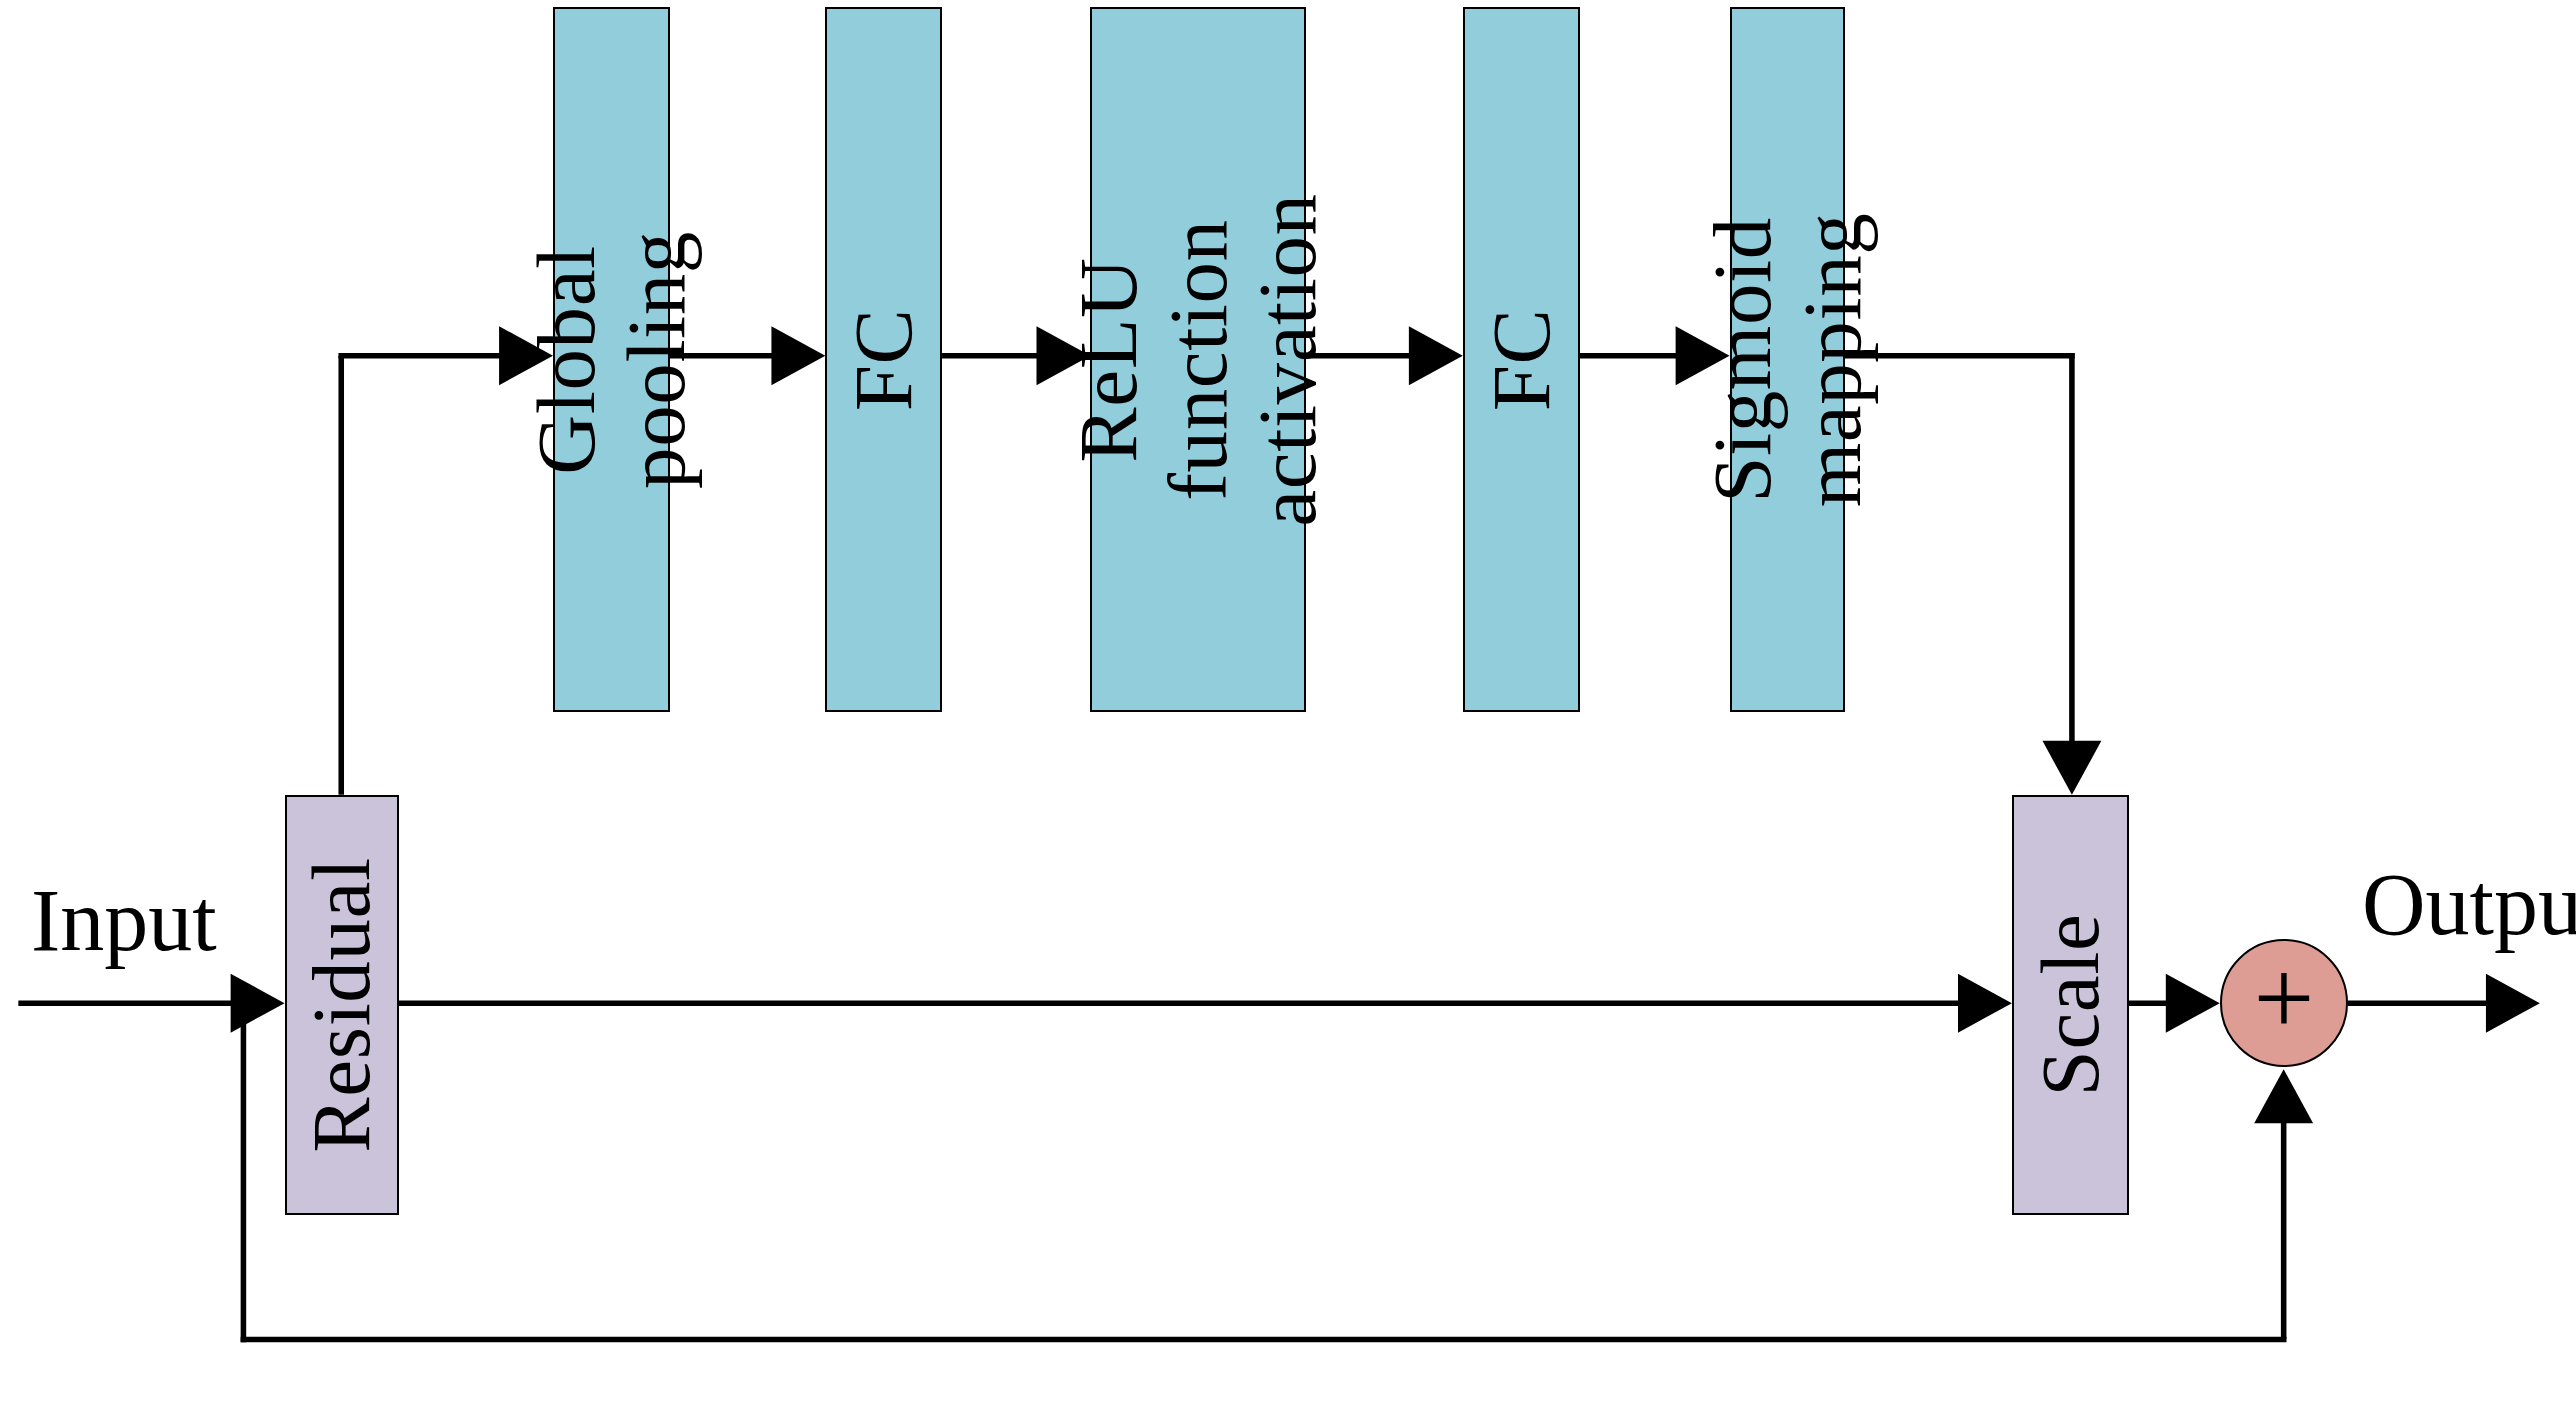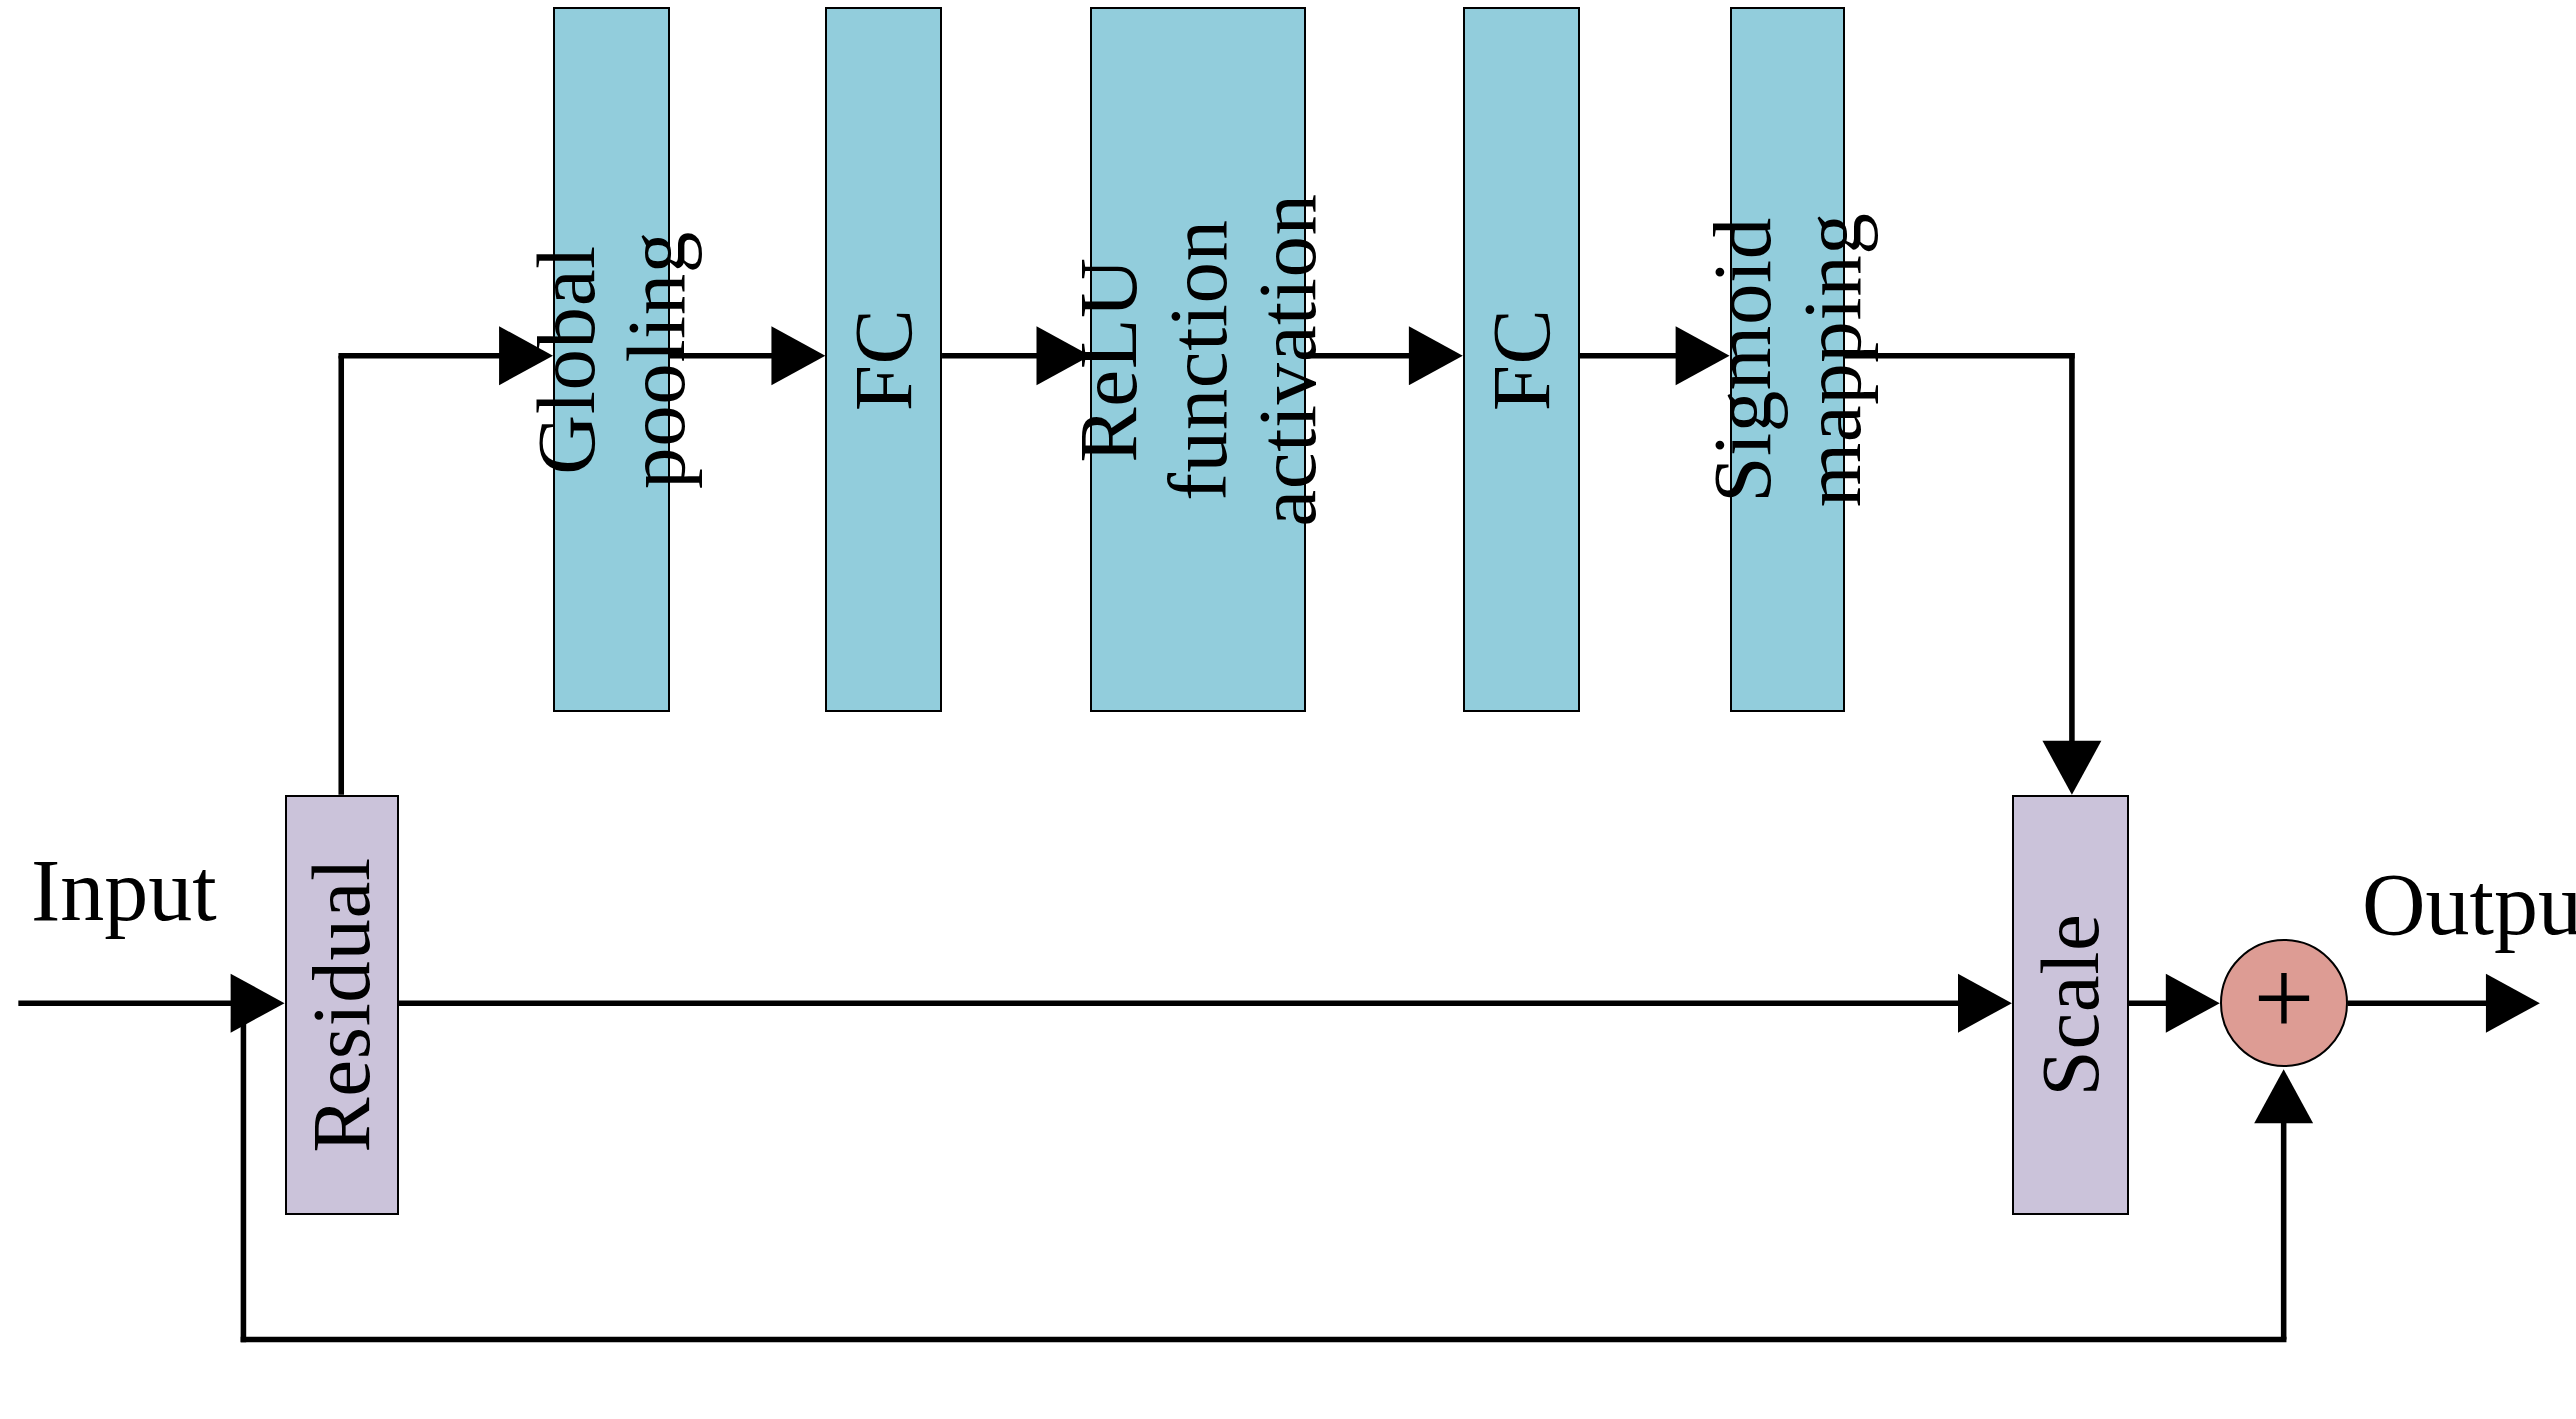--- a/index.html
+++ b/index.html
@@ -144,18 +144,18 @@
   </div>
 
   <div class="block lav" style="left:2012px;width:117px;">
     <span class="vlabel">Scale</span>
   </div>
 
   <div id="plus-node">
     <span class="plus">+</span>
   </div>
 
-  <div class="iolabel" style="left:31px;top:847px;">Input</div>
+  <div class="iolabel" style="left:31px;top:877px;">Input</div>
 
   <div class="iolabel" style="left:2362px;top:861px;">Output</div>
 
 </div>
 
 
 </body></html>

